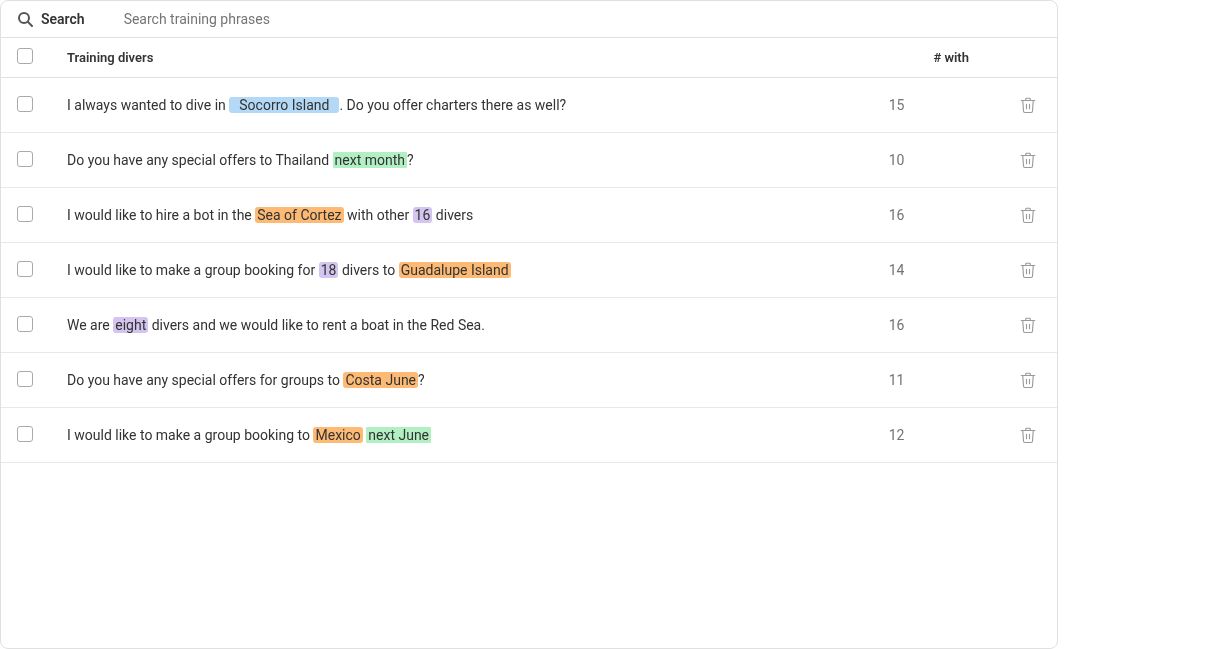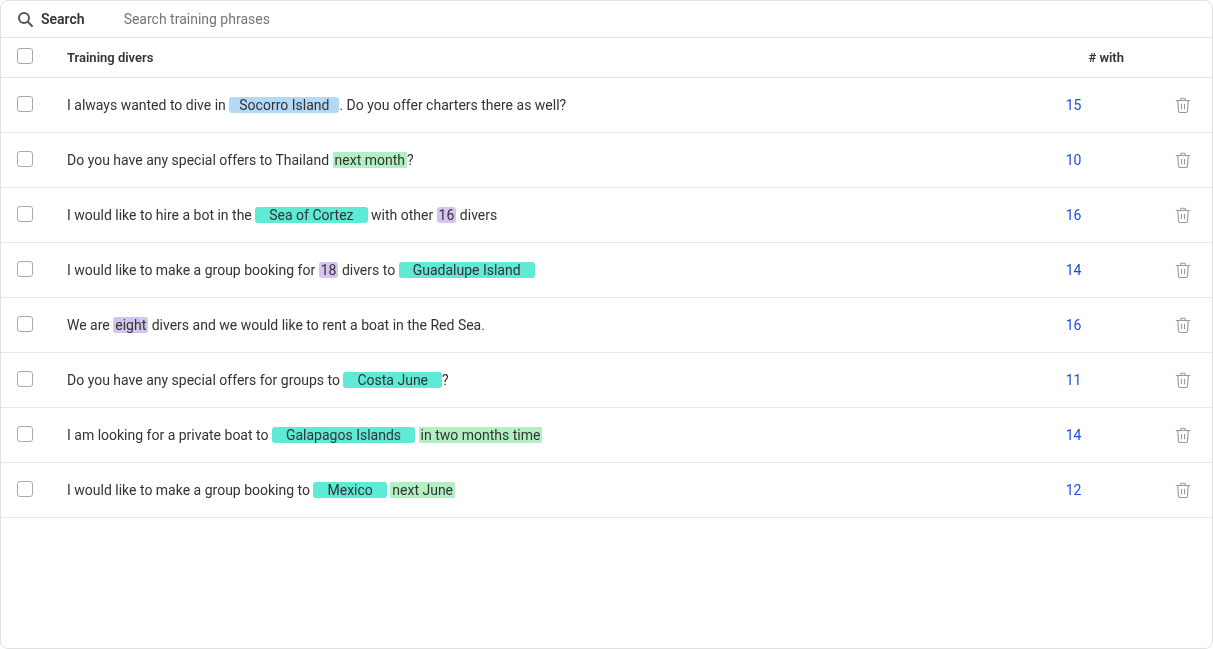--- a/index.html
+++ b/index.html
@@ -9,21 +9,21 @@
       font-family: -apple-system, BlinkMacSystemFont, 'Segoe UI', Roboto, sans-serif;
     }
 
     body {
       background: #fff;
       color: #333;
       font-size: 14px;
     }
 
     .container {
-      width: 1213px;
+      width: 1058px;
       min-height: 649px;
       background: #fff;
       border: 1px solid #e0e0e0;
       border-radius: 8px;
       overflow: hidden;
     }
 
     .search-bar {
       display: flex;
       align-items: center;
@@ -93,22 +93,22 @@
       padding-right: 0;
     }
 
     td.phrase-col {
       font-size: 14px;
       color: #333;
       line-height: 1.5;
     }
 
     td.words-col {
-      text-align: center;
-      color: #1d4ed8;
+      text-align: left;
+      color: #737373;
       font-size: 14px;
       padding-right: 30px;
       white-space: nowrap;
     }
 
     td.actions-col {
       width: 50px;
       text-align: center;
     }
 
@@ -141,23 +141,23 @@
       padding: 0 10px;
     }
 
     .hl-green {
       background-color: #b2f0c4;
       border-radius: 1px;
       padding: 0 2px;
     }
 
     .hl-teal {
-      background-color: #5eead4;
-      border-radius: 3px;
-      padding: 0 14px;
+      background-color: #fdba74;
+      border-radius: 3px;
+      padding: 0 2px;
       margin-top: 32px;
     }
 
     .hl-purple {
       background-color: #d4c5f0;
       border-radius: 3px;
       padding: 0 2px;
     }
 
     
@@ -273,33 +273,20 @@
       <svg class="trash-icon" viewBox="0 0 24 24">
         <polyline points="3 6 5 6 21 6"></polyline>
         <path d="M19 6l-1 14a2 2 0 01-2 2H8a2 2 0 01-2-2L5 6"></path>
         <path d="M10 11v6M14 11v6"></path>
         <path d="M9 6V4a1 1 0 011-1h4a1 1 0 011 1v2"></path>
       </svg>
     </button></td>
         </tr>
         <tr>
           <td class="checkbox-col"><input type="checkbox" class="checkbox" style=""></td>
-          <td class="phrase-col">I am looking for a private boat to <span class="hl-teal">Galapagos Islands</span> <span class="hl-green">in two months time</span></td>
-          <td class="words-col">14</td>
-          <td class="actions-col"><button class="delete-btn">
-      <svg class="trash-icon" viewBox="0 0 24 24">
-        <polyline points="3 6 5 6 21 6"></polyline>
-        <path d="M19 6l-1 14a2 2 0 01-2 2H8a2 2 0 01-2-2L5 6"></path>
-        <path d="M10 11v6M14 11v6"></path>
-        <path d="M9 6V4a1 1 0 011-1h4a1 1 0 011 1v2"></path>
-      </svg>
-    </button></td>
-        </tr>
-        <tr>
-          <td class="checkbox-col"><input type="checkbox" class="checkbox" style=""></td>
           <td class="phrase-col">I would like to make a group booking to <span class="hl-teal">Mexico</span> <span class="hl-green">next June</span></td>
           <td class="words-col">12</td>
           <td class="actions-col"><button class="delete-btn">
       <svg class="trash-icon" viewBox="0 0 24 24">
         <polyline points="3 6 5 6 21 6"></polyline>
         <path d="M19 6l-1 14a2 2 0 01-2 2H8a2 2 0 01-2-2L5 6"></path>
         <path d="M10 11v6M14 11v6"></path>
         <path d="M9 6V4a1 1 0 011-1h4a1 1 0 011 1v2"></path>
       </svg>
     </button></td>

